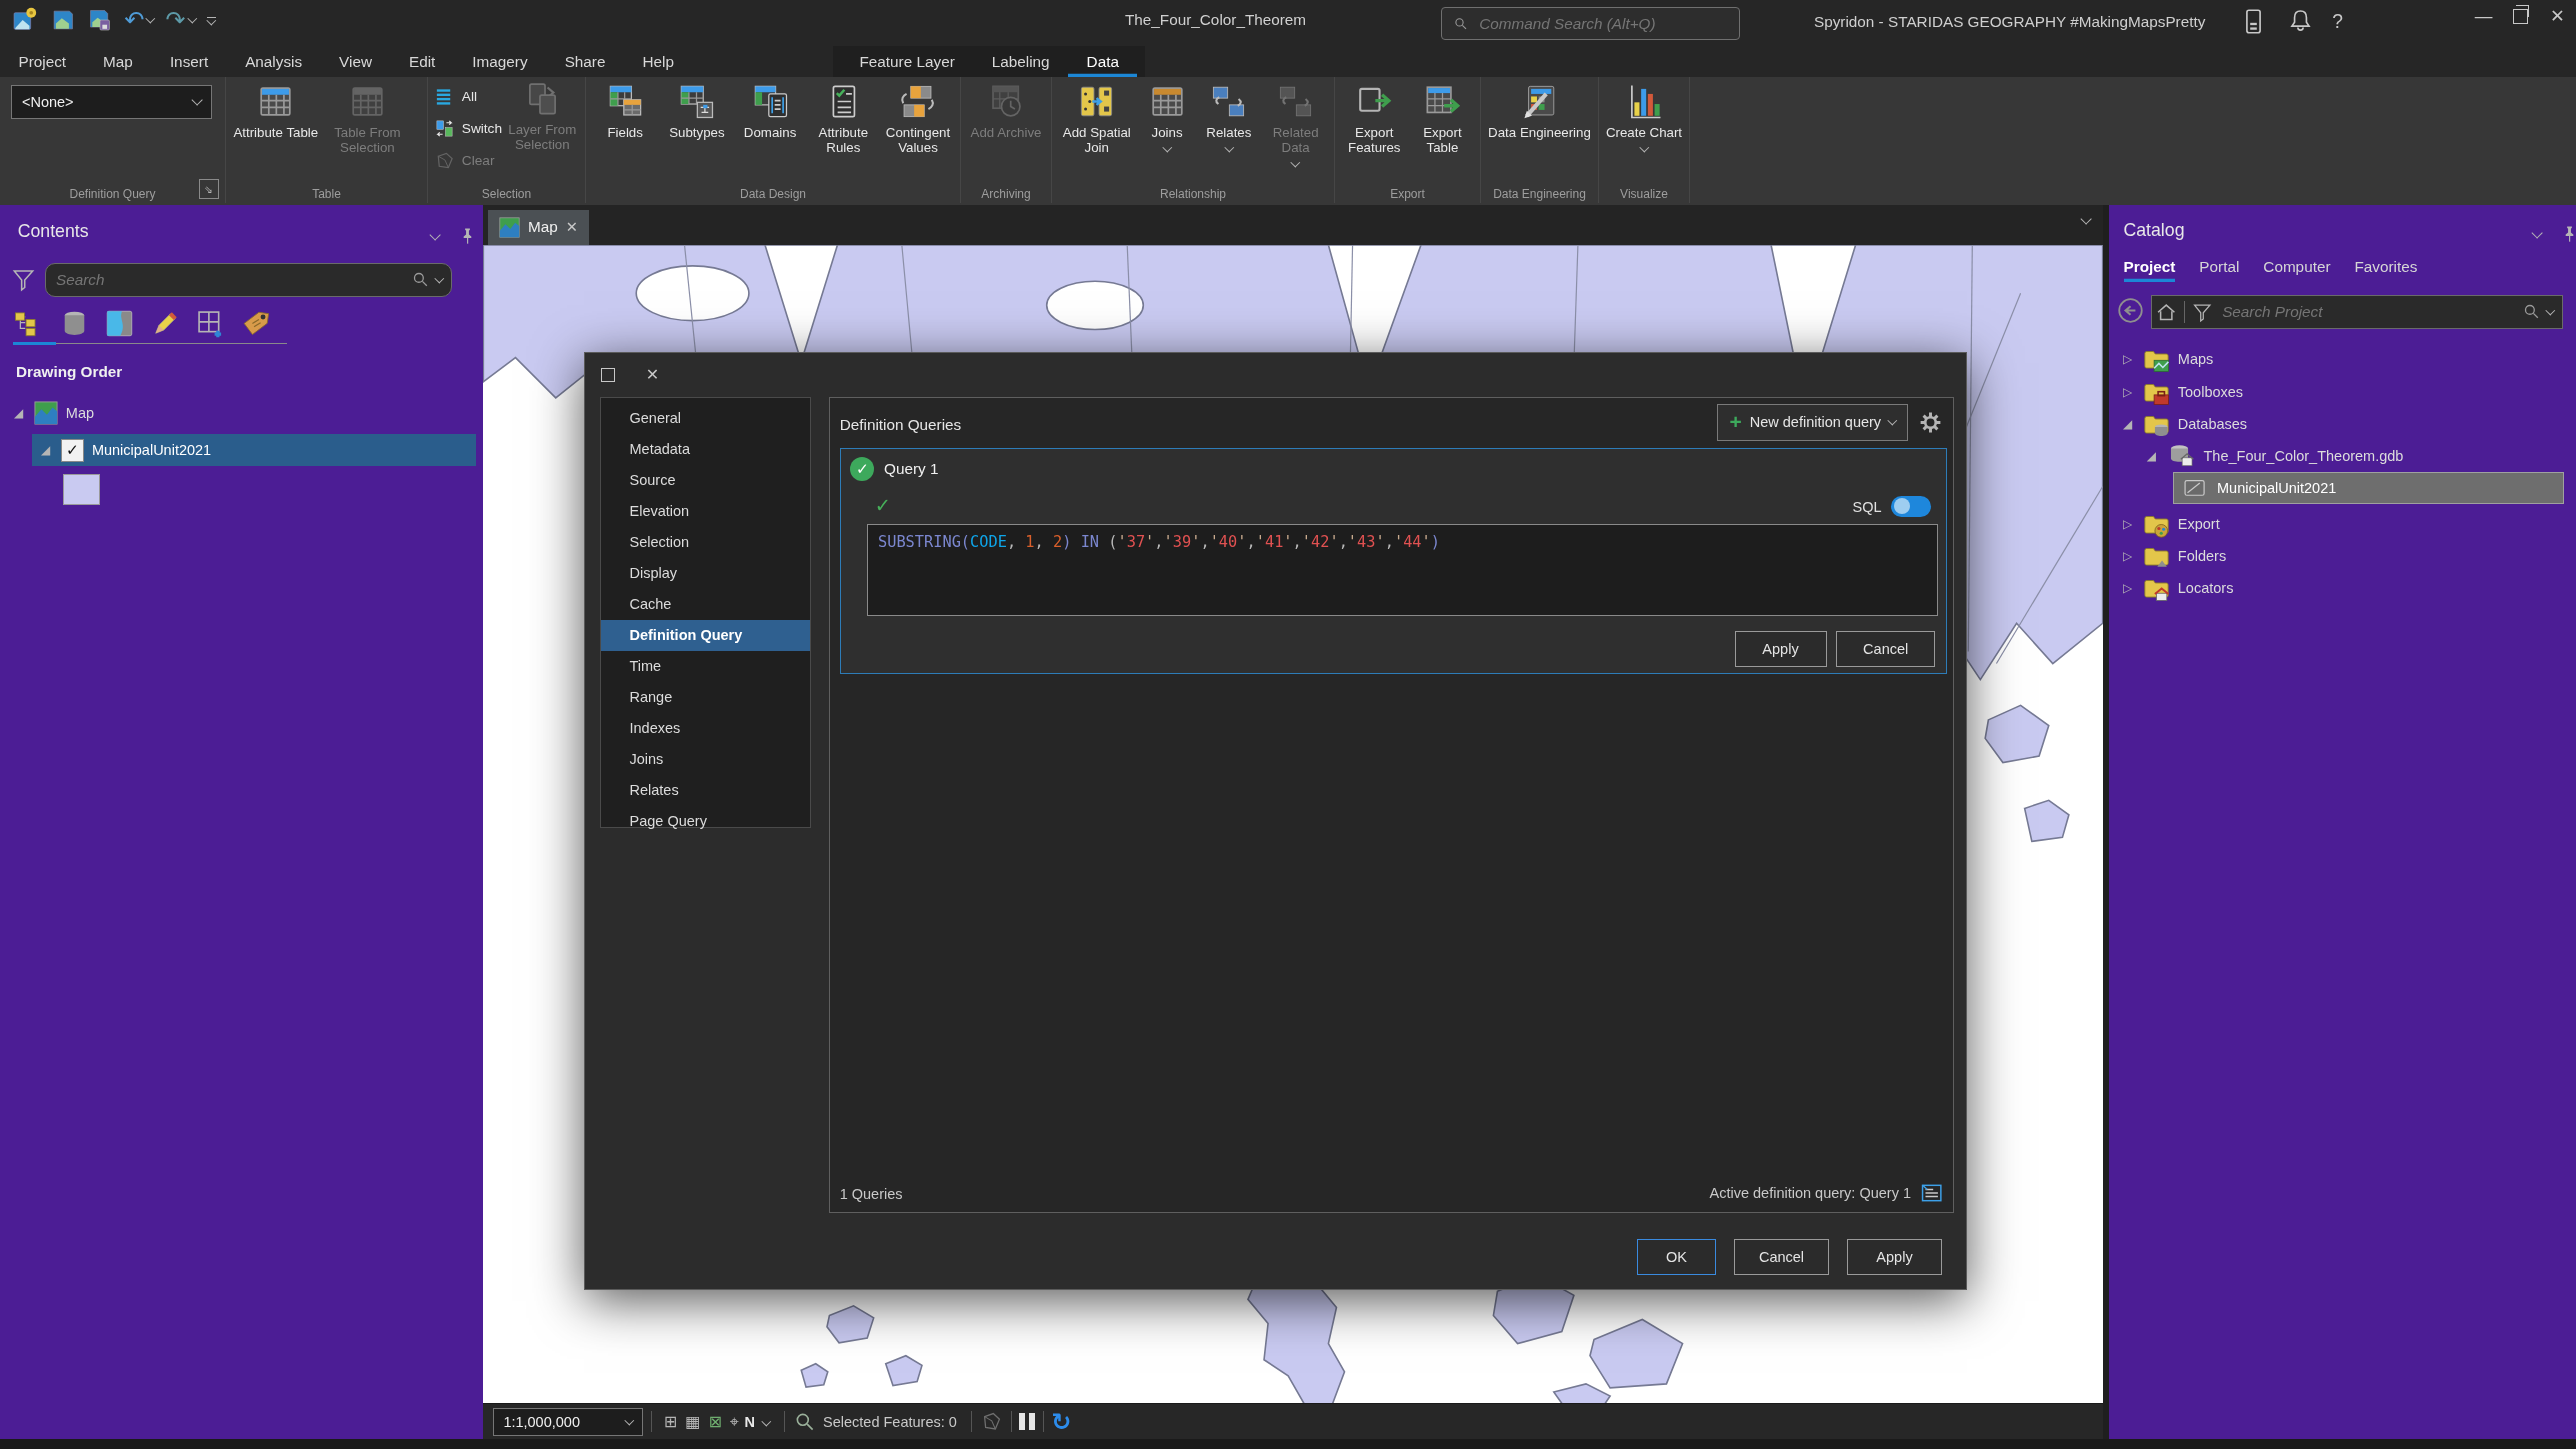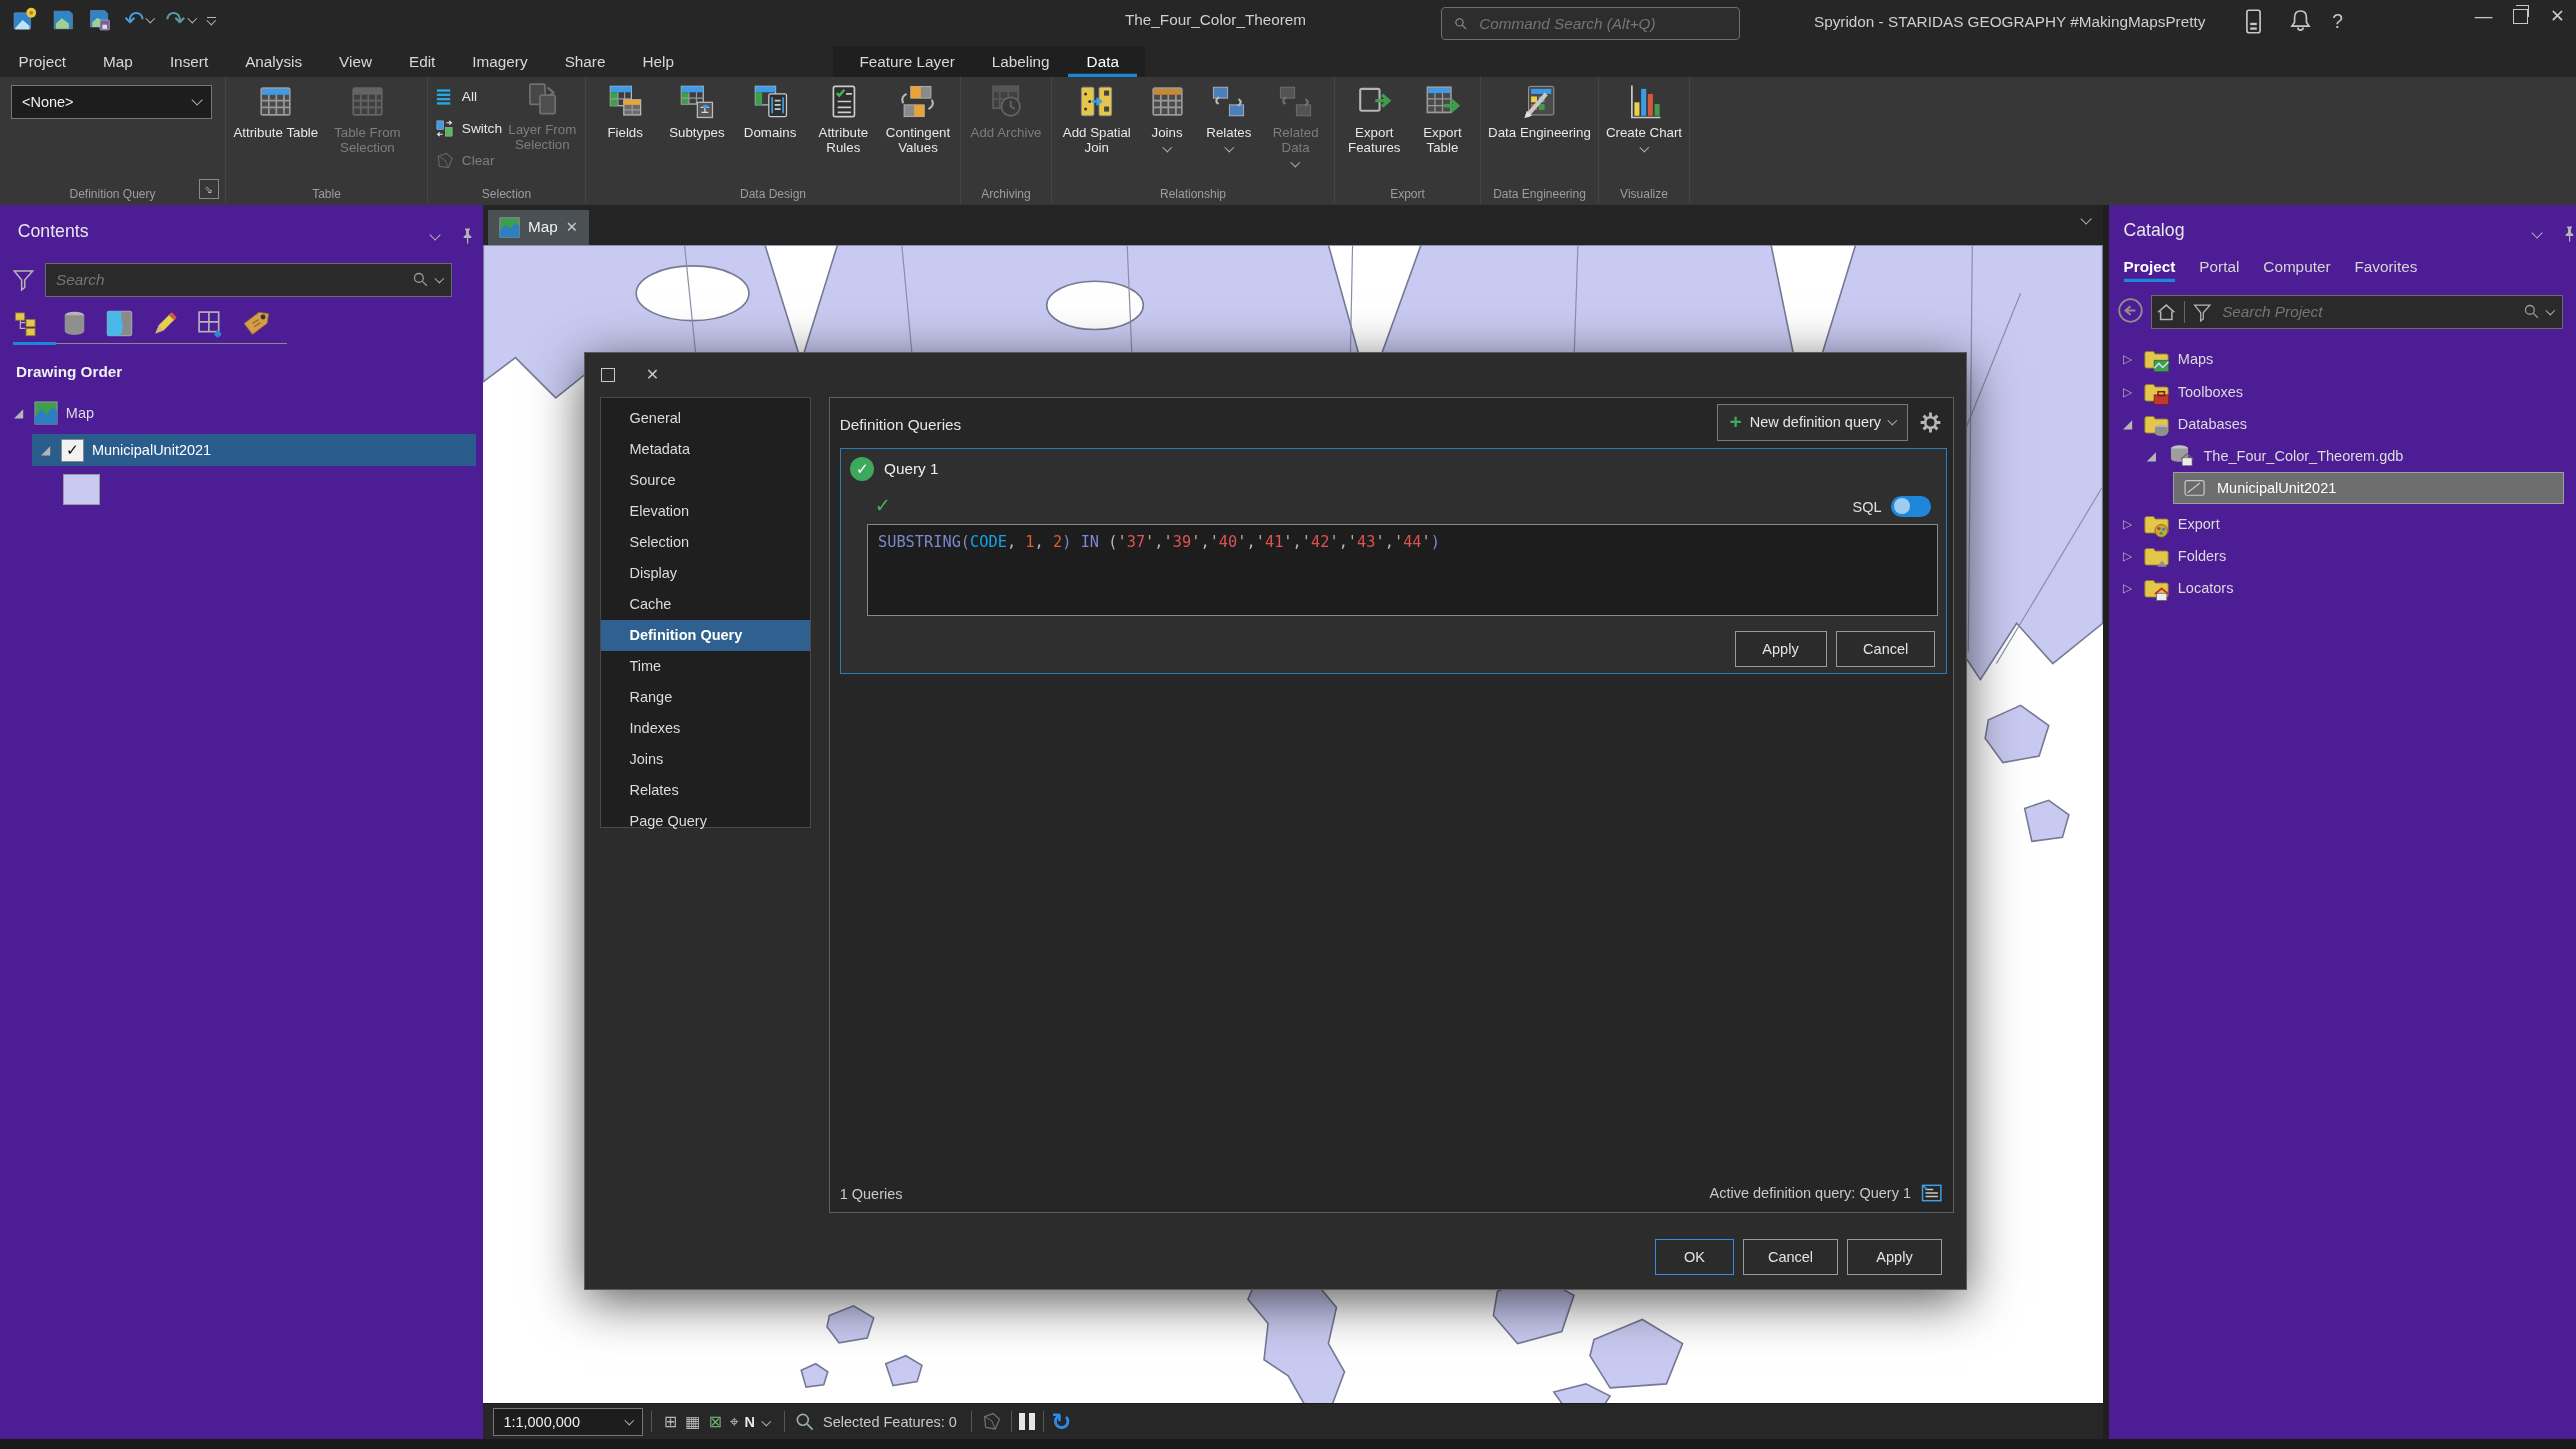--- a/index.html
+++ b/index.html
@@ -596,21 +596,21 @@
     <div class="abs pt-icons" style="right:14.5px;top:21px;">
       <span class="chv"></span>
       <svg class="ic" width="21" height="21" style="color:#b5b5b5" viewBox="0 0 26 26">
           <use href="#i-pin"></use>
         </svg>
       <span class="glyph" style="font-size:17.7px;">✕</span>
     </div>
     <svg class="abs" style="left:9.7px;top:61px;color:#b5b5b5" width="27" height="27" viewBox="0 0 34 34">
         <use href="#i-filter"></use>
       </svg>
-    <div class="abs searchbox" style="left:45px;top:58px;width:407px;box-sizing:border-box;">
+    <div class="abs searchbox" style="left:45px;top:58px;width:407px;box-sizing:border-box;border-radius:10px;">
       <input placeholder="Search" style="">
       <svg class="ic" width="19.3" height="19.3" style="color:#9a9a9a" viewBox="0 0 24 24">
           <use href="#i-mag"></use>
         </svg>
       <span class="chv sm"></span>
     </div>
     <div class="abs" style="left:13px;top:103px;display:flex;gap:14.5px;align-items:center;">
       <svg width="31" height="31" viewBox="0 0 38 38">
           <use href="#i-draworder"></use>
         </svg>
@@ -885,21 +885,21 @@
         </div>
       </div>
       <div class="abs" style="left:9.7px;bottom:9.7px;color:#c9c9c9;font-size:14.5px;">1 Queries</div>
       <div class="abs" style="right:8px;bottom:6.4px;display:flex;align-items:center;gap:8px;">
         <span style="color:#c9c9c9;font-size:14.5px;">Active definition query: Query 1</span>
         <svg width="26" height="26" viewBox="0 0 32 32">
             <use href="#i-activeq"></use>
           </svg>
       </div>
     </div>
-    <div class="abs" style="right:24px;top:886px;display:flex;gap:9px;">
+    <div class="abs" style="right:24px;top:886px;display:flex;gap:18px;">
       <div class="btn primary" style="width:77px;">OK</div>
       <div class="btn" style="width:93px;">Cancel</div>
       <div class="btn" style="width:93px;">Apply</div>
     </div>
   </div>
 
   <div class="abs" style="left:0;top:1439px;width:2576px;height:9.7px;background:#1a1a1a;"></div>
 </div>
 
 

